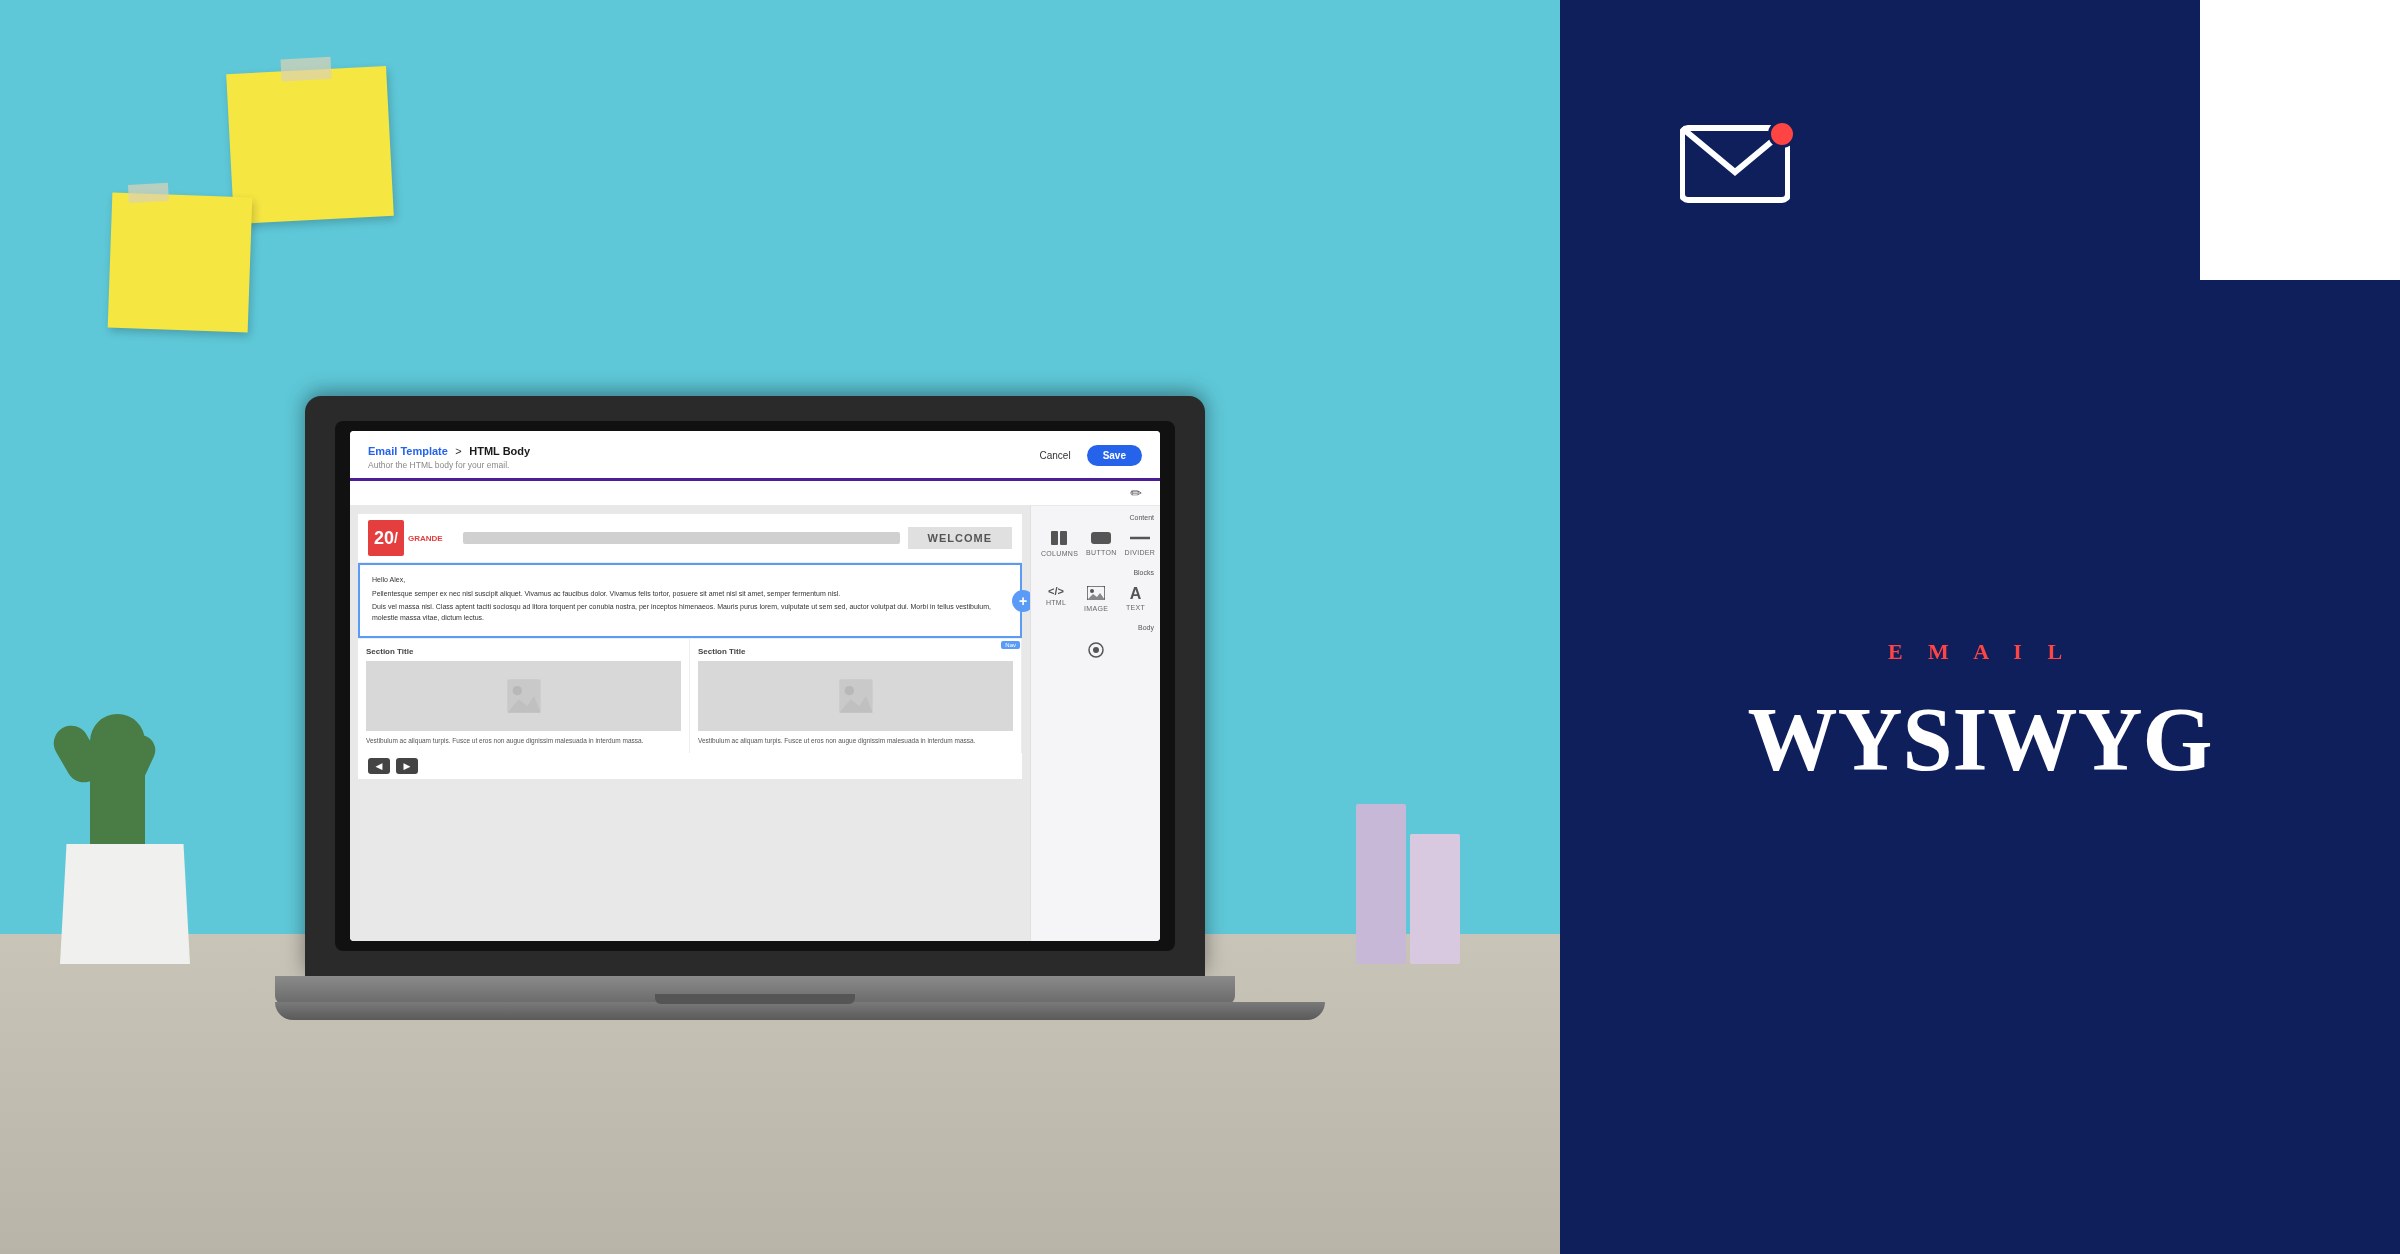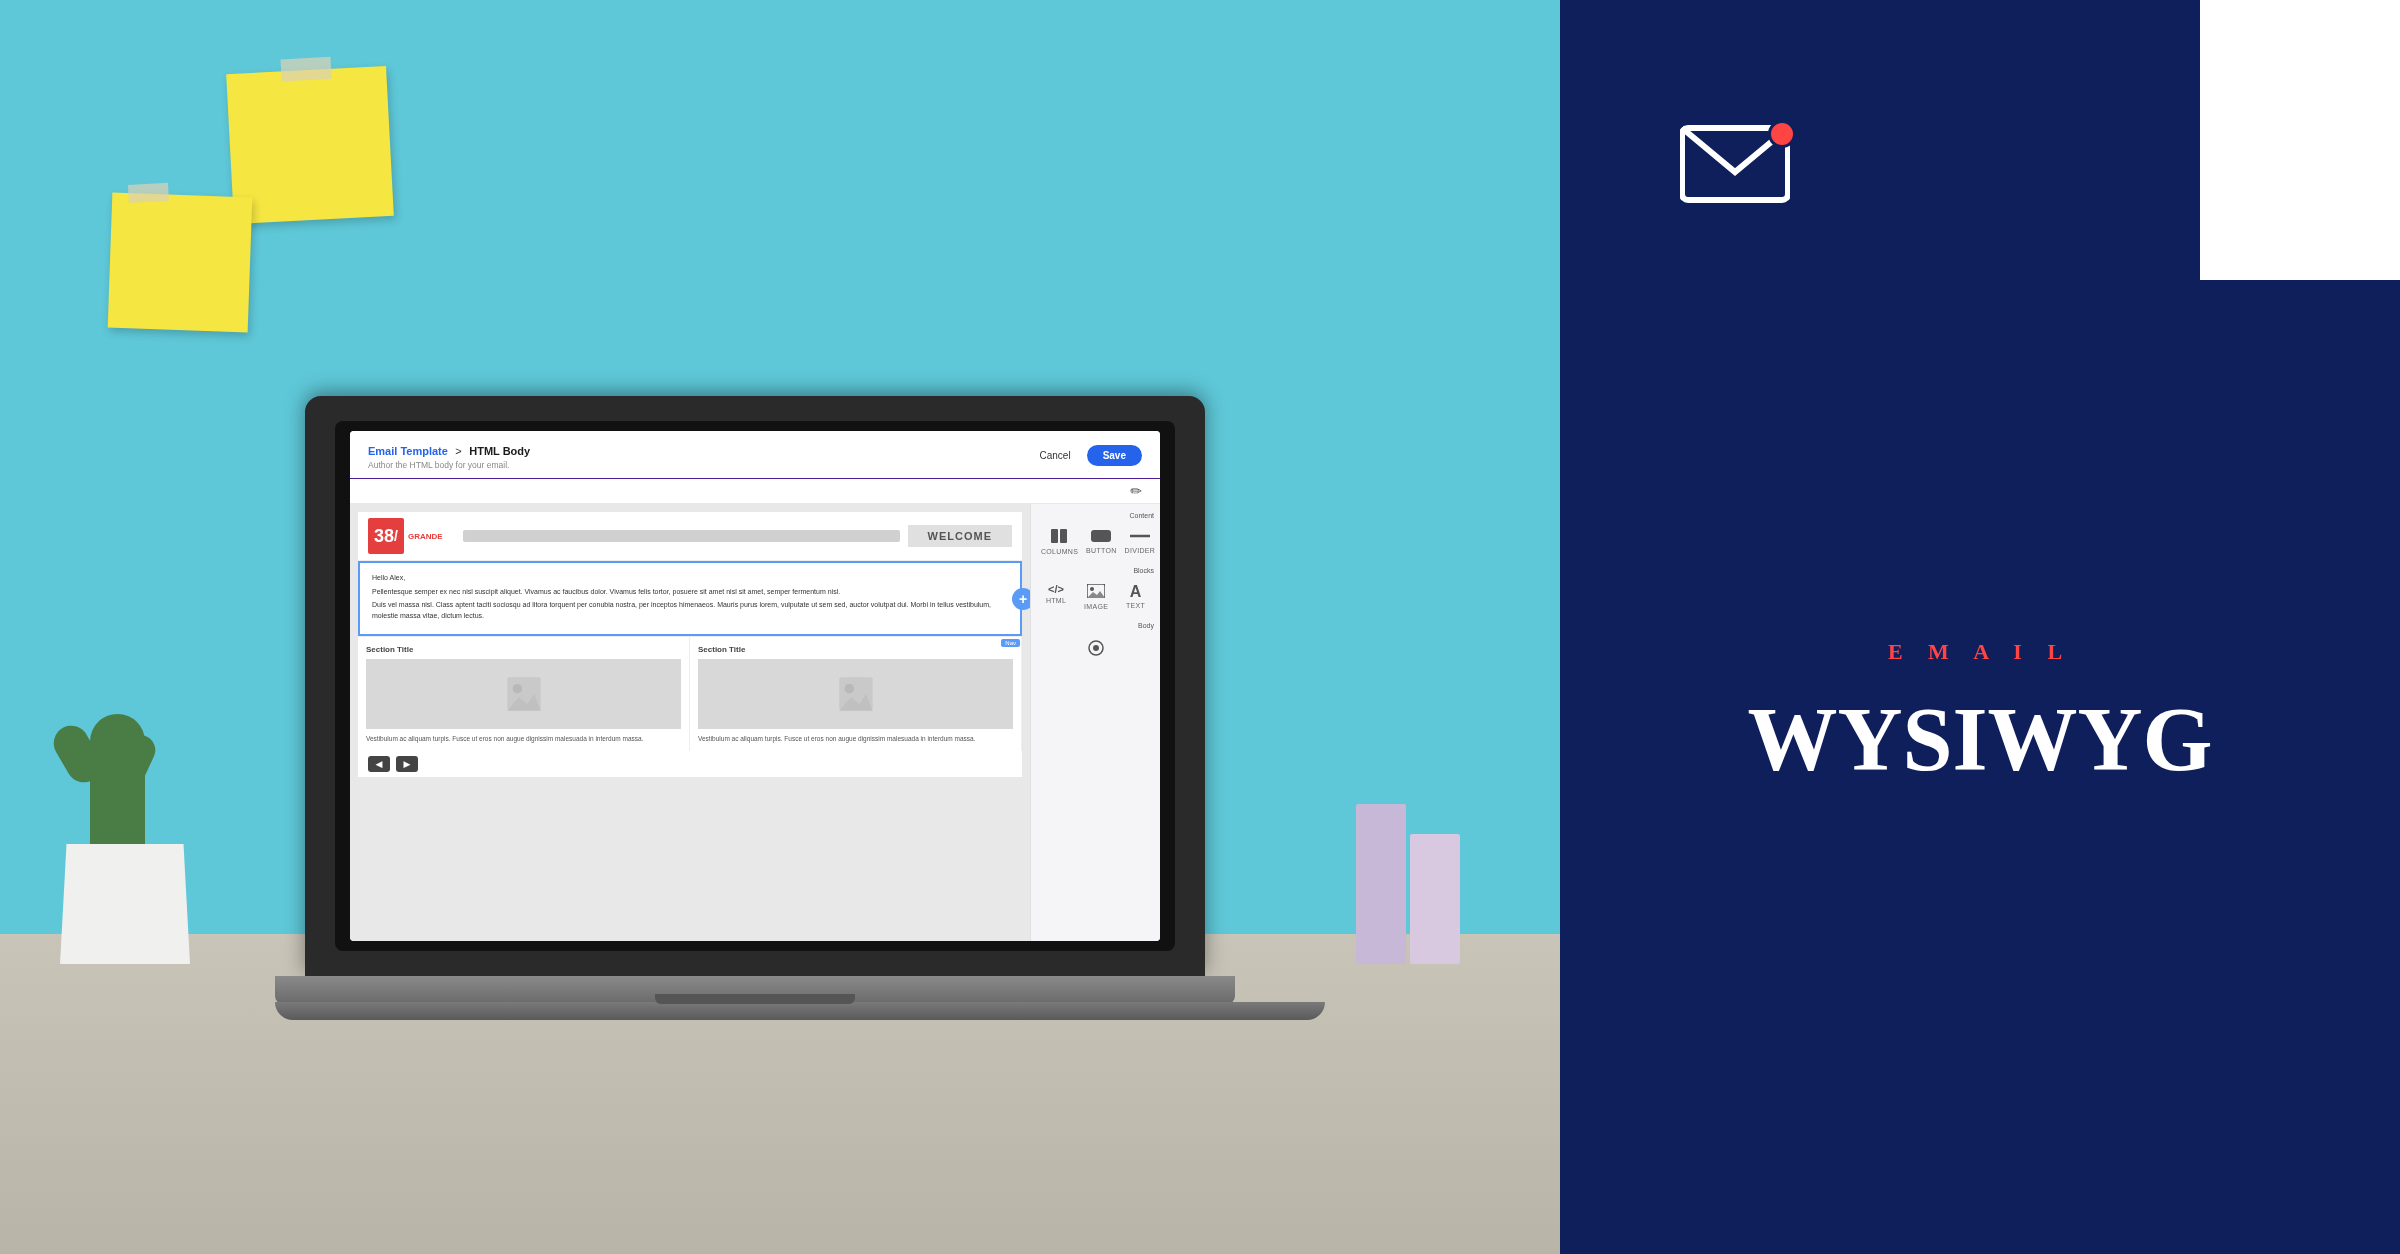--- a/index.html
+++ b/index.html
@@ -207,21 +207,21 @@
     .screen-ui {
       width: 100%;
       height: 100%;
       background: #f5f5f7;
       display: flex;
       flex-direction: column;
     }
     .screen-header {
       background: #ffffff;
       padding: 10px 18px 8px;
-      border-bottom: 1px solid #4c1d95;
+      border-bottom: 3px solid #4c1d95;
       display: flex;
       justify-content: space-between;
       align-items: center;
     }
     .screen-breadcrumb {
       display: flex;
       flex-direction: column;
     }
     .breadcrumb-email {
       color: #2563eb;
@@ -602,21 +602,21 @@
             <div class="screen-toolbar">
               <span class="toolbar-pencil">✏</span>
             </div>
 
             <div class="screen-body">
 
               <div class="email-canvas">
 
                 <div class="email-header-block">
                   <div class="logo-badge">
-                    <span class="logo-num">38</span>
+                    <span class="logo-num">20</span>
                     <span class="logo-slash">/</span>
                   </div>
                   <span class="logo-text">GRANDE</span>
                   <div class="header-spacer"></div>
                   <div class="header-welcome">WELCOME</div>
                 </div>
 
                 <div class="email-text-block">
                   <p>Hello Alex,</p>
                   <p>Pellentesque semper ex nec nisl suscipit aliquet. Vivamus ac faucibus dolor. Vivamus felis tortor, posuere sit amet nisl sit amet, semper fermentum nisl.</p>

